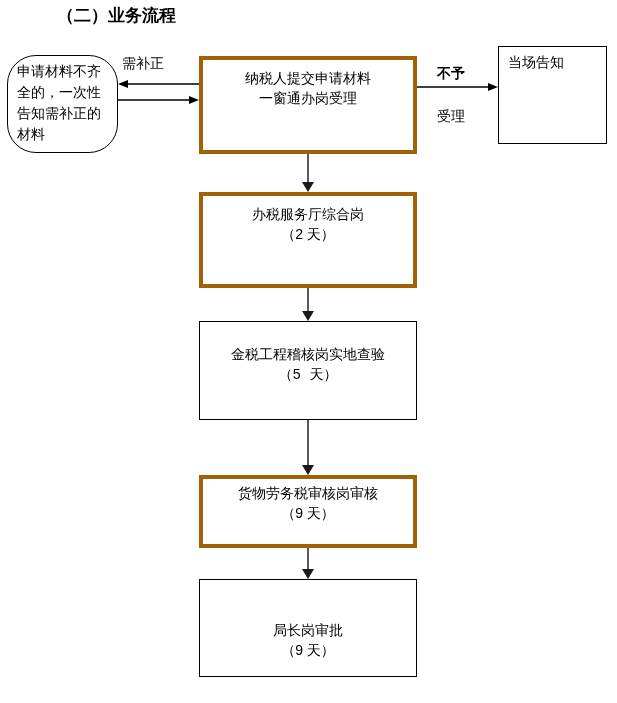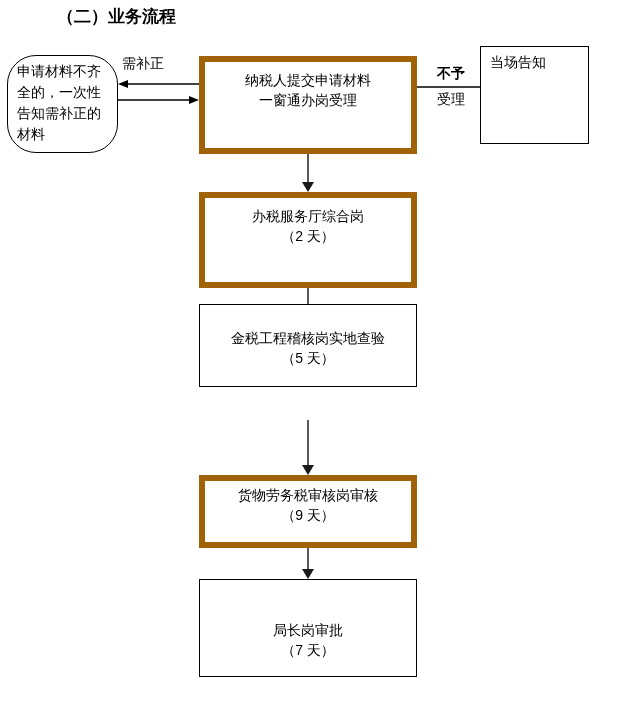--- a/index.html
+++ b/index.html
@@ -23,27 +23,27 @@
   }
   .title {
     position: absolute;
     left: 57px;
     top: 6px;
     font-size: 17px;
     font-weight: bold;
     letter-spacing: 0px;
     line-height: 22px;
     white-space: nowrap;
-    font-family: Liberation Sans, sans-serif;
+    font-family: Liberation Mono, monospace;
   }
   .box {
     position: absolute;
     box-sizing: border-box;
     background: #ffffff;
-    border: 6px solid #a16207;
+    border: 4px solid #a16207;
   }
   .box.black {
     border: 1px solid #000000;
   }
   .box-text {
     position: absolute;
     left: 0;
     right: 0;
     text-align: center;
     font-size: 14px;
@@ -118,43 +118,43 @@
 
   <div class="box black" style="left:7px; top:55px; width:111px; height:98px;border-radius:29px;">
     <div class="box-text left-al" style="top:5px;">申请材料不齐全的，一次性告知需补正的材料</div>
   </div>
 
   <div class="box" style="left:199px; top:56px; width:218px; height:98px;">
     <div class="box-text" style="top:8px;">纳税人提交申请材料
 一窗通办岗受理</div>
   </div>
 
-  <div class="box black" style="left:480px; top:46px; width:109px; height:98px;">
+  <div class="box black" style="left:498px; top:46px; width:109px; height:98px;">
     <div class="box-text left-al" style="top:5px;">当场告知</div>
   </div>
 
   <div class="box" style="left:199px; top:192px; width:218px; height:96px;">
     <div class="box-text" style="top:8px;">办税服务厅综合岗
 （2 天）</div>
   </div>
 
-  <div class="box black" style="left:199px; top:304px; width:218px; height:83px;">
+  <div class="box black" style="left:199px; top:321px; width:218px; height:99px;font-family:Liberation Mono, monospace;">
     <div class="box-text" style="top:23px;">金税工程稽核岗实地查验
 （5 天）</div>
   </div>
 
   <div class="box" style="left:199px; top:475px; width:218px; height:73px;">
     <div class="box-text" style="top:4px;">货物劳务税审核岗审核
 （9 天）</div>
   </div>
 
   <div class="box black" style="left:199px; top:579px; width:218px; height:98px;">
     <div class="box-text" style="top:40px;">局长岗审批
-（7 天）</div>
+（9 天）</div>
   </div>
 
   <div class="edge-label" style="left:122px; top:55px;">需补正</div>
 
   <div class="edge-label" style="left:437px; top:65px;font-weight:bold;">不予</div>
 
-  <div class="edge-label" style="left:437px; top:91px;">受理</div>
+  <div class="edge-label" style="left:437px; top:108px;">受理</div>
 
 </div>
 
 </body></html>

